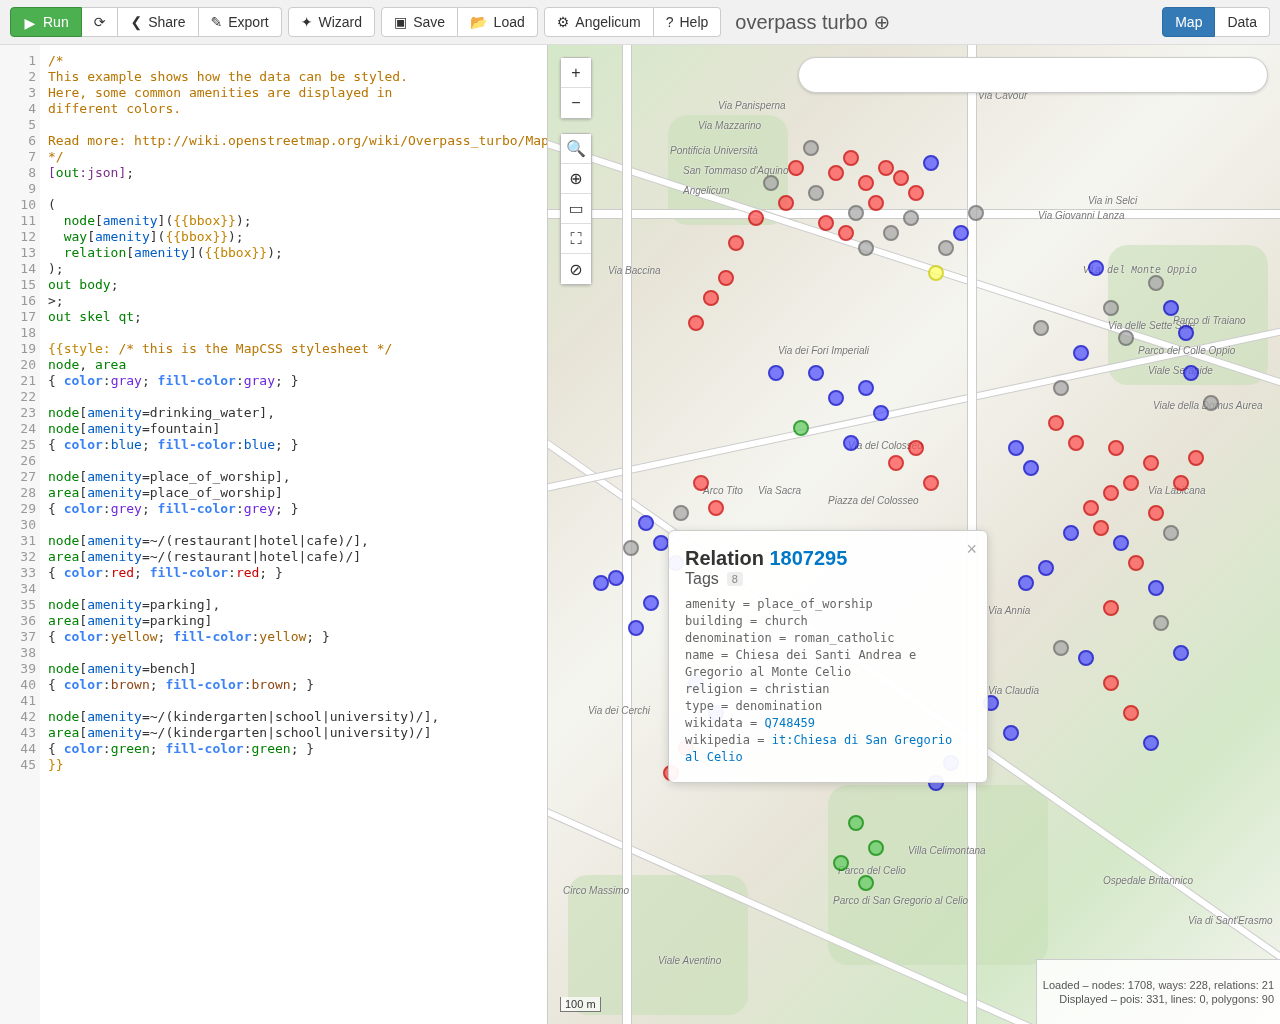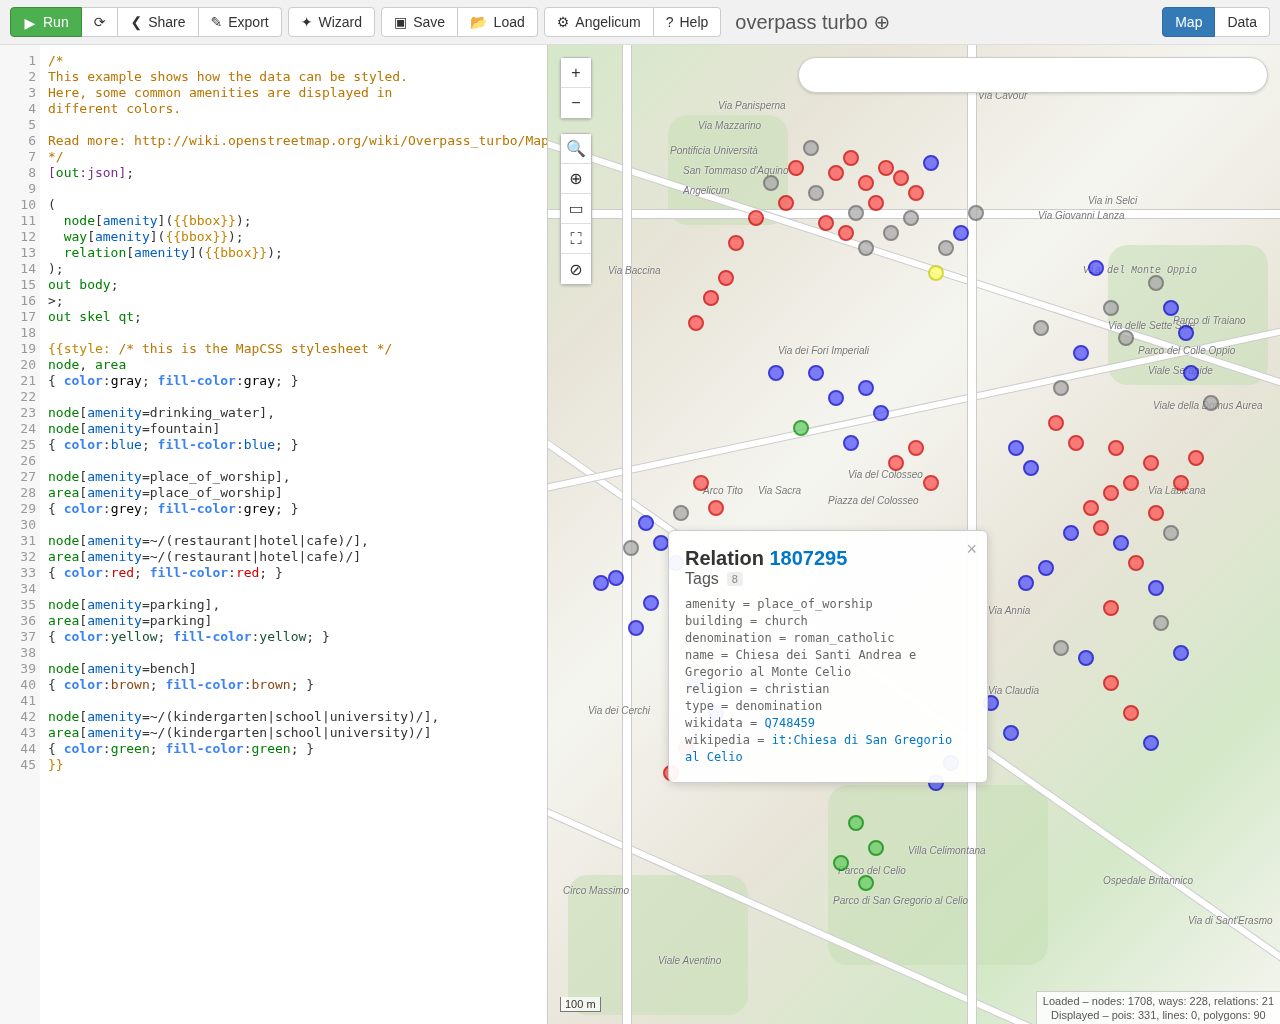--- a/index.html
+++ b/index.html
@@ -20,25 +20,25 @@
 .editor-pane { width: 548px; border-right: 1px solid #ccc; display: flex; background: #fff; position: relative; }
 .gutter { width: 40px; background: #f7f7f7; padding: 8px 4px; text-align: right; font-family: Menlo, Consolas, monospace; font-size: 13px; color: #999; line-height: 16px; }
 .code { flex: 1; padding: 8px; font-family: Menlo, Consolas, monospace; font-size: 13px; line-height: 16px; white-space: pre; overflow: auto; color: #333; }
 .c-comment { color: #b87500; }
 .c-keyword { color: #7b2d8e; }
 .c-string { color: #c18401; }
 .c-tag { color: #008000; }
 .c-num { color: #005cc5; }
 .c-prop { color: #3b82f6; font-weight: bold; }
 .c-val-blue { color: #005cc5; }
-.c-val-gray { color: #000000; }
+.c-val-gray { color: #6d28d9; }
 .c-val-red { color: #c00; }
 .c-val-brown { color: #8b4513; }
 .c-val-green { color: #008000; }
-.c-val-yellow { color: #14532d; }
+.c-val-yellow { color: #a16207; }
 .map-pane { flex: 1; position: relative; background: #e8e4d8; overflow: hidden; }
 .map-bg { position: absolute; inset: 0; background: 
   linear-gradient(135deg, #d4e8c8 0%, #e8e4d8 20%, #f5f5f0 40%, #e8e4d8 60%, #d4e8c8 80%, #f5f5f0 100%);
 }
 .map-roads { position: absolute; inset: 0; }
 .road { position: absolute; background: #fff; box-shadow: 0 0 0 1px #ccc; }
 .road.h { height: 8px; width: 100%; }
 .road.v { width: 8px; height: 100%; }
 .road.diag { height: 6px; width: 140%; transform-origin: left center; }
 .park { position: absolute; background: #c8e0b8; opacity: 0.6; border-radius: 20px; }
@@ -51,21 +51,21 @@
 .dot { position: absolute; border-radius: 50%; border: 2px solid; opacity: 0.75; }
 .dot.sz { width: 16px; height: 16px; }
 .popup { position: absolute; left: 120px; top: 485px; width: 320px; background: rgba(255,255,255,.94); border: 1px solid #ccc; border-radius: 6px; box-shadow: 0 2px 10px rgba(0,0,0,.15); padding: 16px; }
 .popup .close { position: absolute; right: 10px; top: 8px; color: #aaa; cursor: pointer; font-size: 18px; }
 .popup h3 { font-size: 20px; font-weight: 600; color: #333; }
 .popup h3 a { color: #0078c8; text-decoration: none; }
 .popup .tags-hdr { font-size: 16px; color: #555; margin-bottom: 8px; display: flex; align-items: center; gap: 8px; }
 .popup .tags-hdr .cnt { background: #eee; color: #888; font-size: 11px; padding: 1px 5px; border-radius: 3px; }
 .popup .tags { font-family: Menlo, Consolas, monospace; font-size: 12px; color: #666; line-height: 17px; }
 .popup .tags a { color: #0078c8; text-decoration: none; }
-.status { position: absolute; right: 0; bottom: 0; background: rgba(255,255,255,.85); font-size: 11px; color: #555; padding: 2px 6px; text-align: center; line-height: 14px; border-top: 1px solid #ccc; border-left: 1px solid #ccc; }
+.status { position: absolute; right: 0; bottom: 0; background: rgba(255,255,255,.85); font-size: 11px; color: #555; padding: 18px 6px; text-align: right; line-height: 14px; border-top: 1px solid #ccc; border-left: 1px solid #ccc; }
 .scale { position: absolute; left: 12px; bottom: 12px; background: rgba(255,255,255,.7); border: 1px solid #777; border-top: none; padding: 1px 4px; font-size: 11px; color: #333; }
 .st-label { position: absolute; font-size: 10px; color: #777; white-space: nowrap; font-style: italic; text-shadow: 0 0 2px #fff; }
 .resizer { position: absolute; right: -4px; top: 0; bottom: 0; width: 8px; cursor: col-resize; }
 </style>
 </head>
 <body>
 
 <div class="toolbar">
   <div class="btn-group">
     <button class="btn btn-run">
@@ -232,21 +232,21 @@
       </div>
       <div id="street-labels">
           <div class="st-label" style="left: 170px; top: 55px;">Via Panisperna</div>
           <div class="st-label" style="left: 430px; top: 45px;">Via Cavour</div>
           <div class="st-label" style="left: 490px; top: 165px;">Via Giovanni Lanza</div>
           <div class="st-label" style="left: 540px; top: 150px;">Via in Selci</div>
           <div class="st-label" style="left: 60px; top: 220px;">Via Baccina</div>
           <div class="st-label" style="left: 560px; top: 275px;">Via delle Sette Sale</div>
           <div class="st-label" style="left: 625px; top: 270px;">Parco di Traiano</div>
           <div class="st-label" style="left: 230px; top: 300px;">Via dei Fori Imperiali</div>
-          <div class="st-label" style="left: 300px; top: 395px; margin-top: 29px;">Via del Colosseo</div>
+          <div class="st-label" style="left: 300px; top: 395px;">Via del Colosseo</div>
           <div class="st-label" style="left: 280px; top: 450px;">Piazza del Colosseo</div>
           <div class="st-label" style="left: 210px; top: 440px;">Via Sacra</div>
           <div class="st-label" style="left: 155px; top: 440px;">Arco Tito</div>
           <div class="st-label" style="left: 440px; top: 560px;">Via Annia</div>
           <div class="st-label" style="left: 600px; top: 440px;">Via Labicana</div>
           <div class="st-label" style="left: 40px; top: 660px;">Via dei Cerchi</div>
           <div class="st-label" style="left: 15px; top: 840px;">Circo Massimo</div>
           <div class="st-label" style="left: 360px; top: 800px;">Villa Celimontana</div>
           <div class="st-label" style="left: 290px; top: 820px;">Parco del Celio</div>
           <div class="st-label" style="left: 110px; top: 910px;">Viale Aventino</div>

